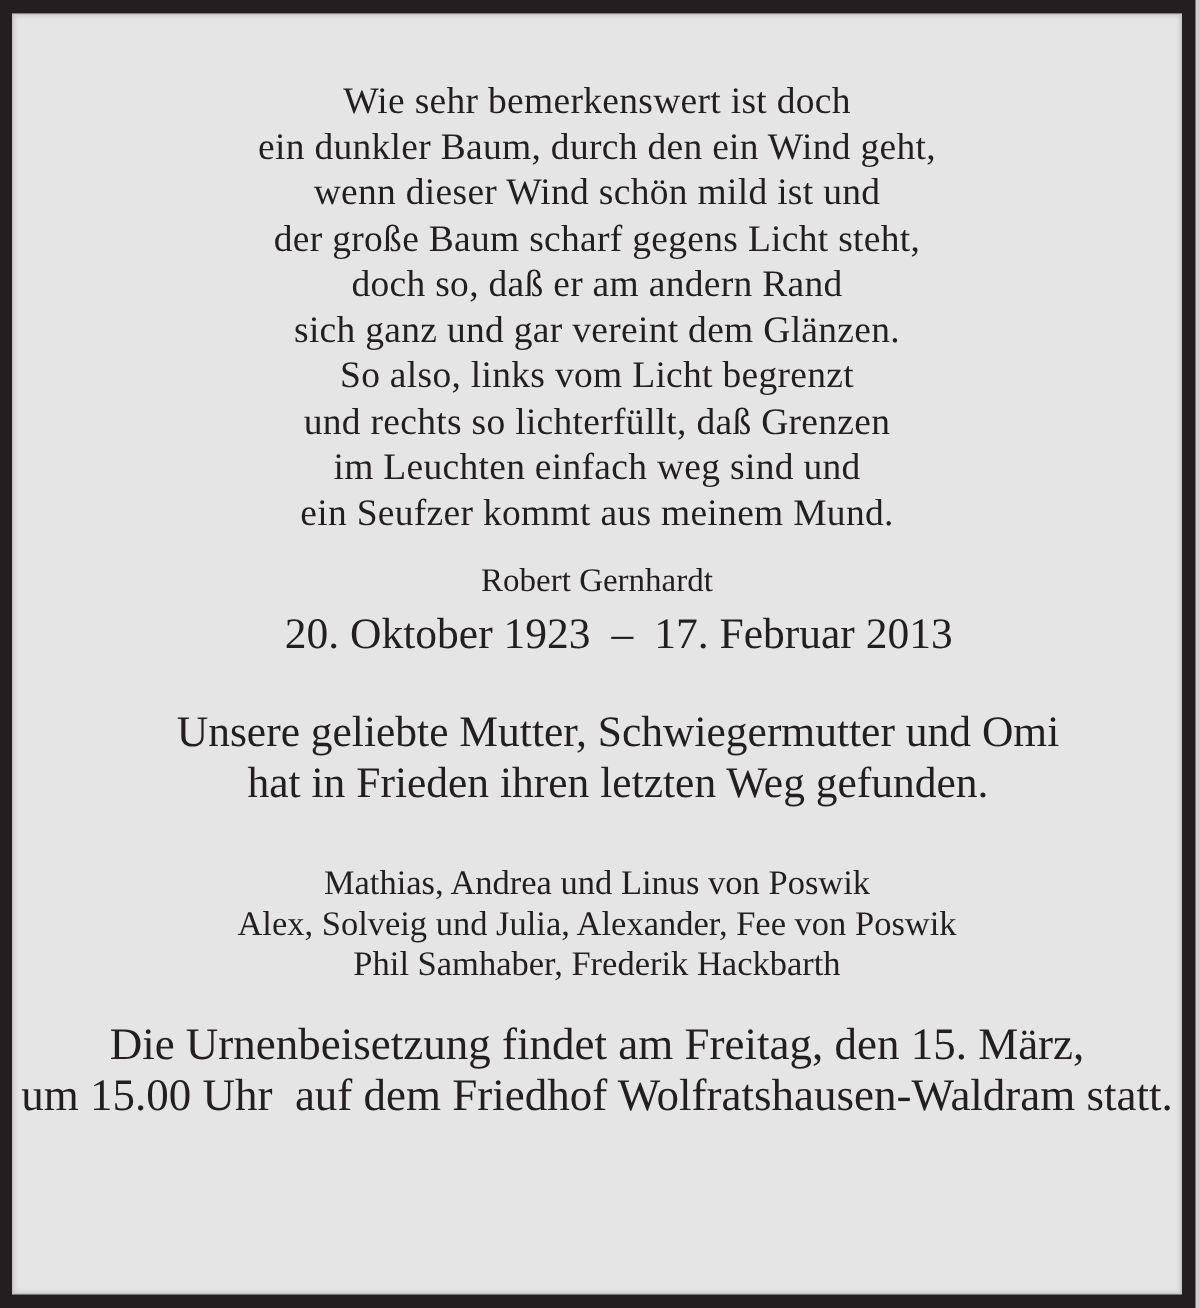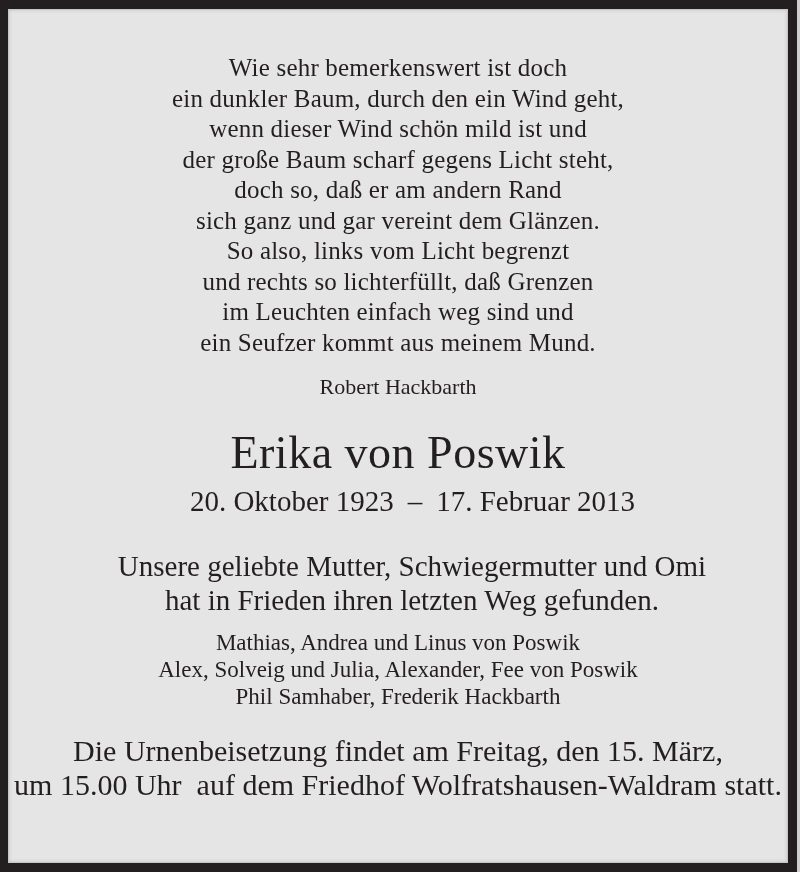--- a/index.html
+++ b/index.html
@@ -63,21 +63,21 @@
     display: inline-block;
     margin: 0 14px;
   }
   .tribute {
     margin-top: 31px;
     font-size: 29px;
     line-height: 34px;
     margin-left: 28px;
   }
   .mourners {
-    margin-top: 12px;
+    margin-top: 36px;
     font-size: 23px;
     line-height: 27px;
   }
   .funeral {
     margin-top: 24px;
     font-size: 30px;
     line-height: 34px;
   }
 </style>
 </head>
@@ -90,23 +90,22 @@
 ein dunkler Baum, durch den ein Wind geht,
 wenn dieser Wind schön mild ist und
 der große Baum scharf gegens Licht steht,
 doch so, daß er am andern Rand
 sich ganz und gar vereint dem Glänzen.
 So also, links vom Licht begrenzt
 und rechts so lichterfüllt, daß Grenzen
 im Leuchten einfach weg sind und
 ein Seufzer kommt aus meinem Mund.</div>
 
-    <div class="poem-author">Robert Hackbarth</div>
+    <div class="poem-author">Robert Gernhardt</div>
 
-    <div class="deceased-name">Erika von Poswik</div>
 
     <div class="life-dates">
       <span>20. Oktober 1923</span><span class="dash">–</span><span>17. Februar 2013</span>
     </div>
 
     <div class="tribute multiline">Unsere geliebte Mutter, Schwiegermutter und Omi
 hat in Frieden ihren letzten Weg gefunden.</div>
 
     <div class="mourners multiline">Mathias, Andrea und Linus von Poswik
 Alex, Solveig und Julia, Alexander, Fee von Poswik

